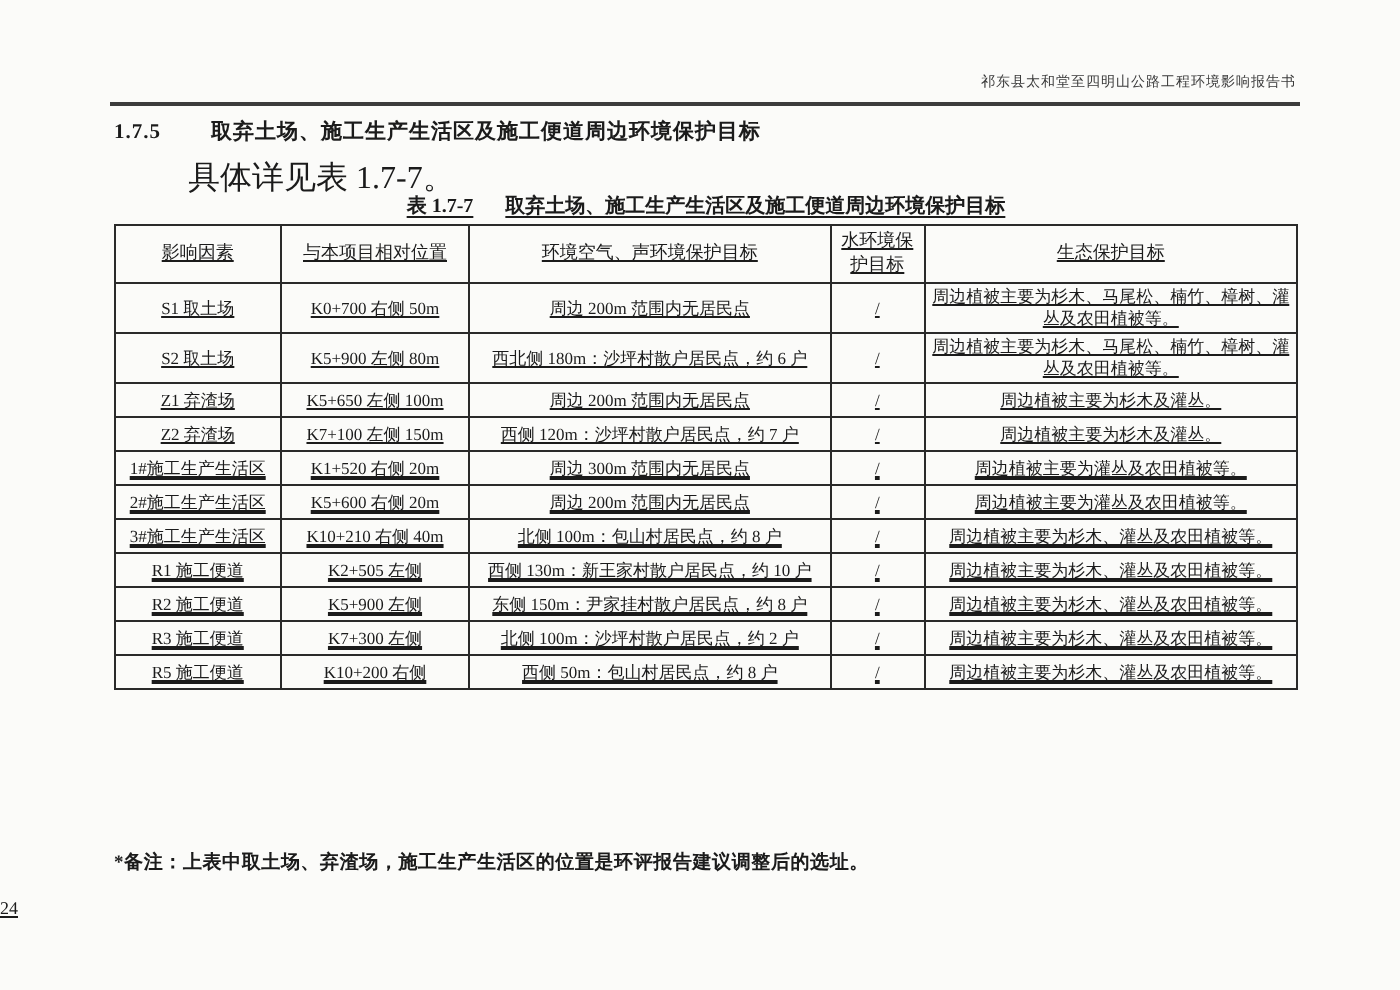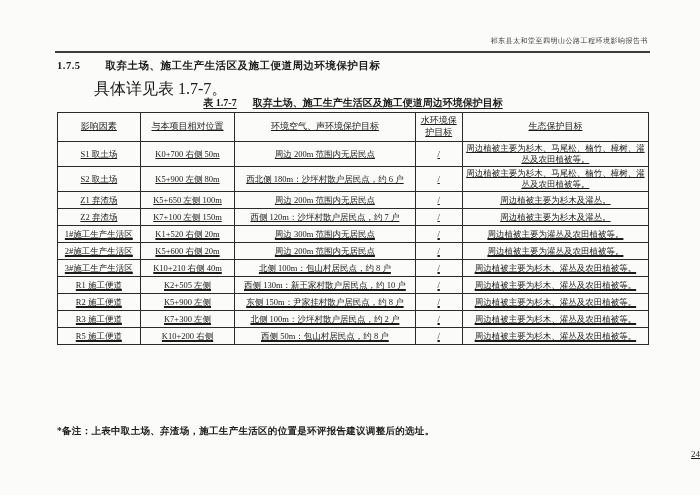--- a/index.html
+++ b/index.html
@@ -56,21 +56,21 @@
   }
   table.targets td { height: 14px; }
   tr.u td { text-decoration: underline; text-underline-offset: 2px; }
 
   .note {
     position: absolute; top: 405px; left: 57px; width: 592px;
     font-size: 9.5px; font-weight: bold; letter-spacing: 0.3px; margin-top: 20px;
   }
   .page-number {
     position: absolute; top: 449px; left: 0; width: 700px;
-    text-align: right; font-size: 9px; text-decoration: underline;
+    text-align: left; font-size: 9px; text-decoration: underline;
   }
 </style>
 </head>
 <body>
 
 <div class="page">
 
   <div class="running-head">祁东县太和堂至四明山公路工程环境影响报告书</div>
   <div class="head-rule"></div>
 

